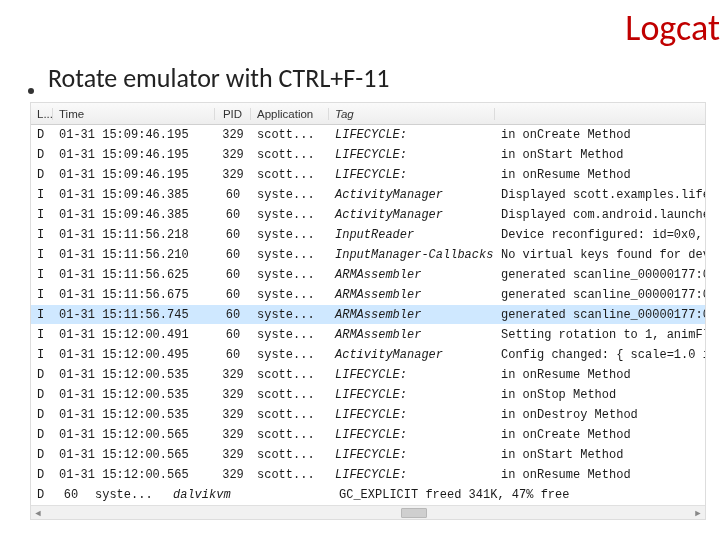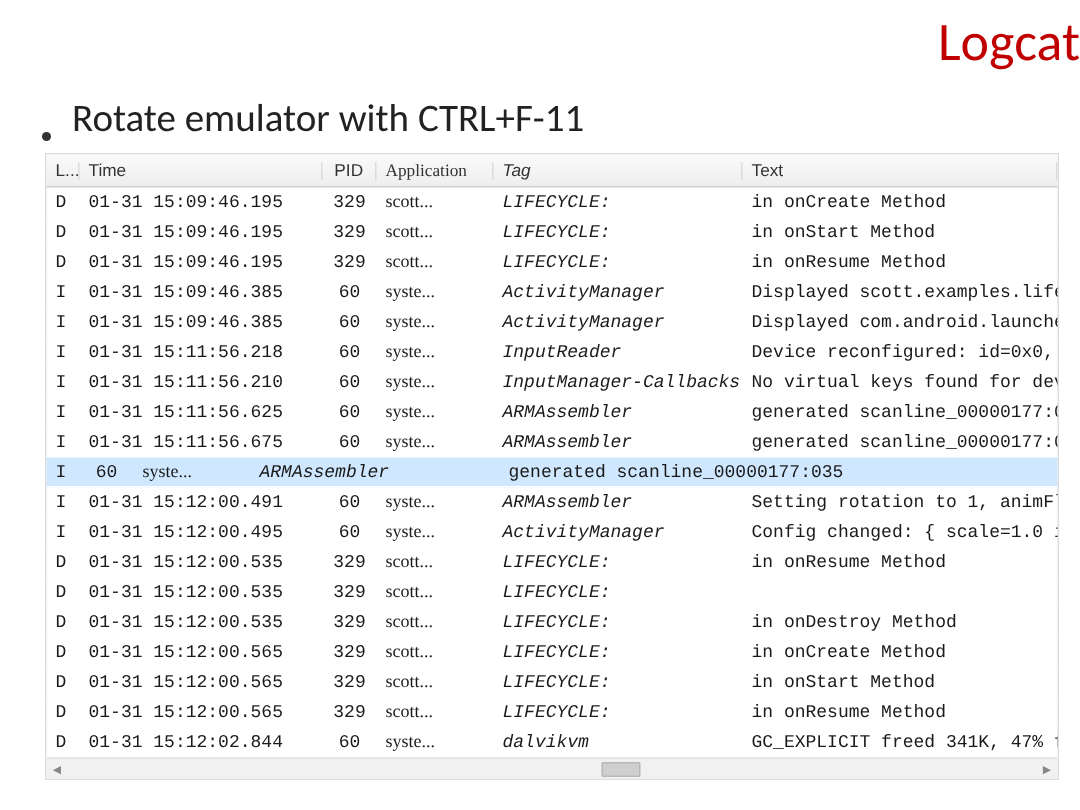--- a/index.html
+++ b/index.html
@@ -51,21 +51,21 @@
   }
   .log-header > div {
     padding: 0 6px;
     border-right: 1px solid #dcdcdc;
     white-space: nowrap;
     overflow: hidden;
   }
   .col-level { width: 22px; }
   .col-time  { width: 162px; }
   .col-pid   { width: 36px; text-align: center; }
-  .col-app   { width: 78px; font-family: Liberation Serif, serif; }
+  .col-app   { width: 78px; }
   .col-tag   { width: 166px; font-style: italic; }
   .col-text  { flex: 1; border-right: none; }
   .log-body { }
   .log-row {
     display: flex;
     height: 20px;
     align-items: center;
     border-bottom: 1px solid #fff;
     font-family: "Consolas","Courier New",monospace;
     font-size: 12px;
@@ -116,21 +116,20 @@
   <span>Rotate emulator with CTRL+F-11</span>
 </div>
 
 <div class="log-panel">
   <div class="log-header">
     <div class="col-level">L...</div>
     <div class="col-time">Time</div>
     <div class="col-pid">PID</div>
     <div class="col-app">Application</div>
     <div class="col-tag">Tag</div>
-    <div class="col-text">Text</div>
   </div>
   <div class="log-body" id="log-body">
       <div class="log-row">
         <div class="col-level">D</div>
         <div class="col-time">01-31 15:09:46.195</div>
         <div class="col-pid">329</div>
         <div class="col-app">scott...</div>
         <div class="col-tag">LIFECYCLE:</div>
         <div class="col-text">in onCreate Method</div>
       </div>
@@ -193,20 +192,21 @@
       <div class="log-row">
         <div class="col-level">I</div>
         <div class="col-time">01-31 15:11:56.675</div>
         <div class="col-pid">60</div>
         <div class="col-app">syste...</div>
         <div class="col-tag">ARMAssembler</div>
         <div class="col-text">generated scanline_00000177:035</div>
       </div>
       <div class="log-row sel">
         <div class="col-level">I</div>
+        <div class="col-time">01-31 15:11:56.745</div>
         <div class="col-pid">60</div>
         <div class="col-app">syste...</div>
         <div class="col-tag">ARMAssembler</div>
         <div class="col-text">generated scanline_00000177:035</div>
       </div>
       <div class="log-row">
         <div class="col-level">I</div>
         <div class="col-time">01-31 15:12:00.491</div>
         <div class="col-pid">60</div>
         <div class="col-app">syste...</div>
@@ -228,20 +228,21 @@
         <div class="col-app">scott...</div>
         <div class="col-tag">LIFECYCLE:</div>
         <div class="col-text">in onResume Method</div>
       </div>
       <div class="log-row">
         <div class="col-level">D</div>
         <div class="col-time">01-31 15:12:00.535</div>
         <div class="col-pid">329</div>
         <div class="col-app">scott...</div>
         <div class="col-tag">LIFECYCLE:</div>
+        <div class="col-text">in onStop Method</div>
       </div>
       <div class="log-row">
         <div class="col-level">D</div>
         <div class="col-time">01-31 15:12:00.535</div>
         <div class="col-pid">329</div>
         <div class="col-app">scott...</div>
         <div class="col-tag">LIFECYCLE:</div>
         <div class="col-text">in onDestroy Method</div>
       </div>
       <div class="log-row">
@@ -263,21 +264,20 @@
       <div class="log-row">
         <div class="col-level">D</div>
         <div class="col-time">01-31 15:12:00.565</div>
         <div class="col-pid">329</div>
         <div class="col-app">scott...</div>
         <div class="col-tag">LIFECYCLE:</div>
         <div class="col-text">in onResume Method</div>
       </div>
       <div class="log-row">
         <div class="col-level">D</div>
-        <div class="col-time">01-31 15:12:02.844</div>
         <div class="col-pid">60</div>
         <div class="col-app">syste...</div>
         <div class="col-tag">dalvikvm</div>
         <div class="col-text">GC_EXPLICIT freed 341K, 47% free</div>
       </div>
     </div>
   <div class="scrollbar">
     <div class="scroll-left">◄</div>
     <div class="scroll-thumb"></div>
     <div class="scroll-right">►</div>

